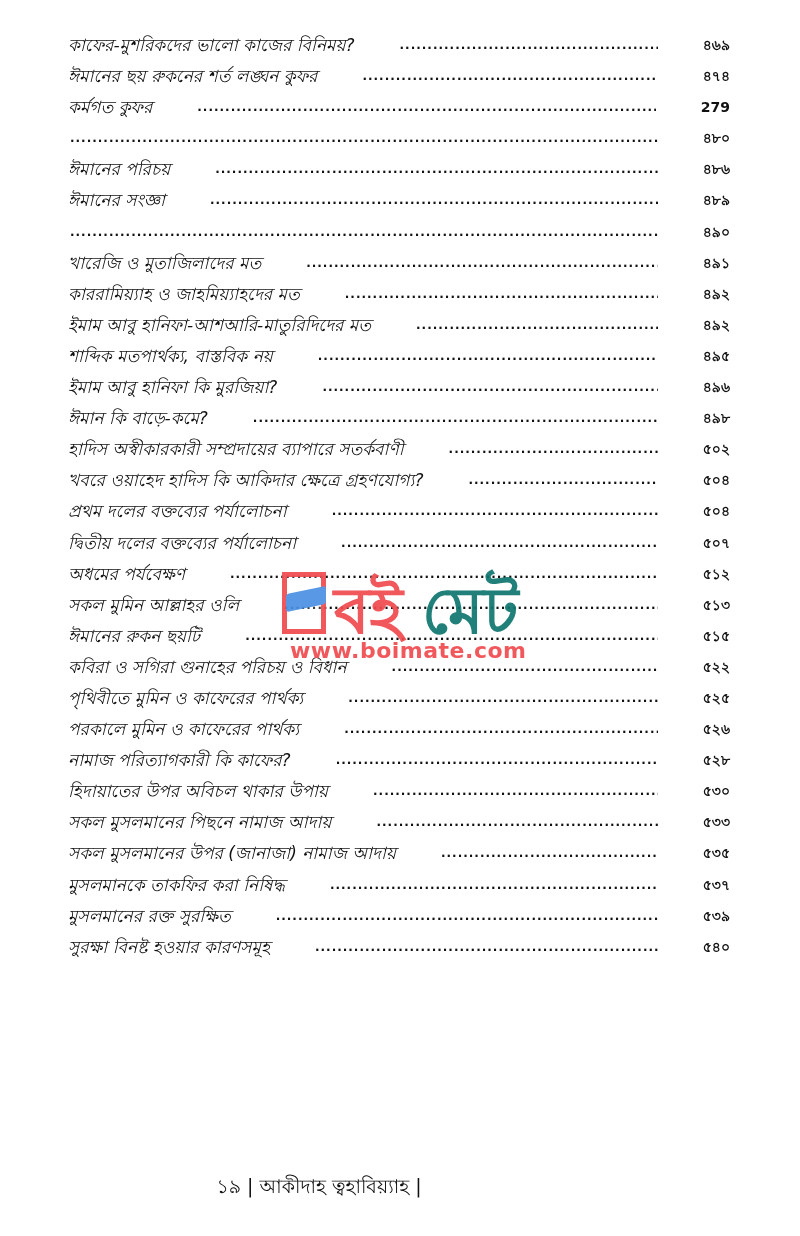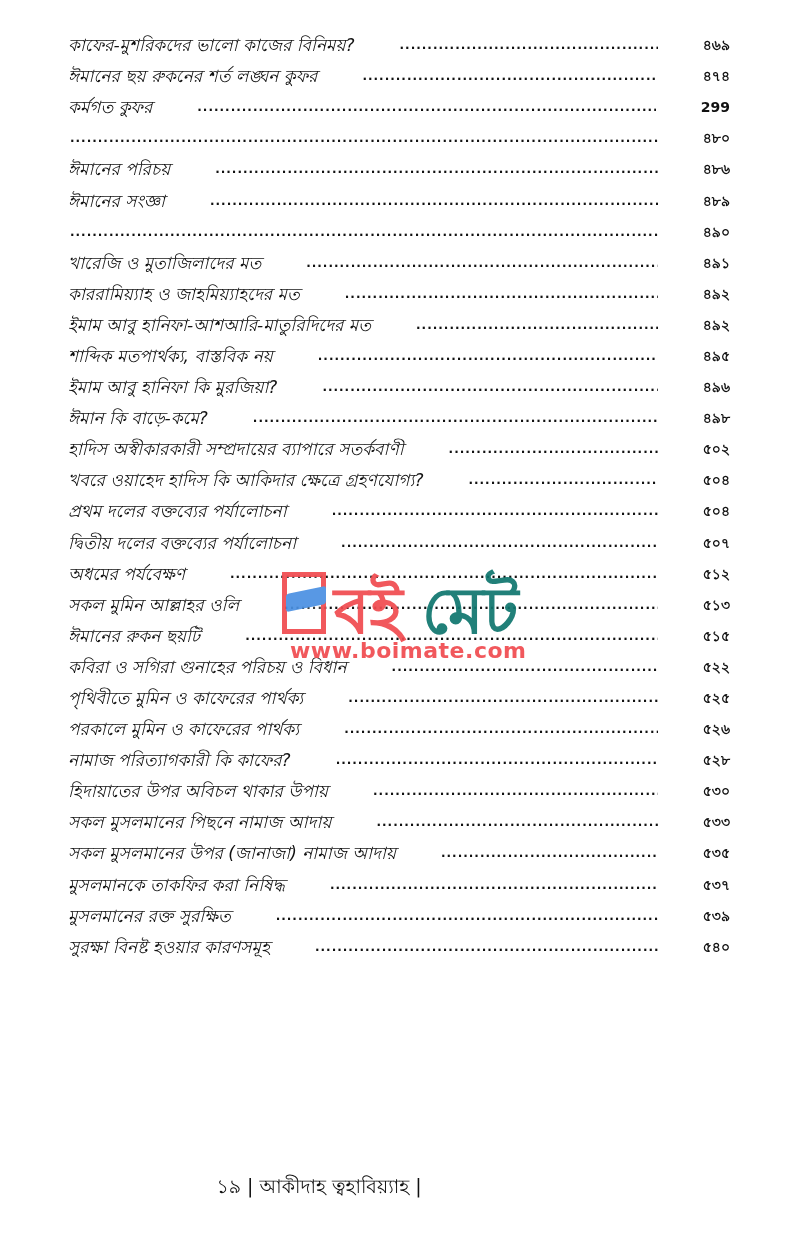--- a/index.html
+++ b/index.html
@@ -1,19 +1,19 @@
 <!DOCTYPE html>
 <html><head>
 <meta charset="utf-8">
 <style>
   html, body { margin: 0; padding: 0; background: #ffffff; }
   body { width: 800px; height: 1236px; position: relative; overflow: hidden;
          font-family: "DejaVu Sans", "Liberation Sans", sans-serif; color: #111111; }
   .toc { position: absolute; left: 68px; top: 30px; width: 662px; }
-  .toc-row { display: flex; align-items: center; height: 31.1px; line-height: 31px;
+  .toc-row { display: flex; align-items: flex-start; height: 31.1px; line-height: 31px;
              font-size: 17px; font-style: italic; white-space: nowrap; gap: 43px; }
   .toc-title { flex: 0 0 auto; }
   .toc-dots { flex: 1 1 auto; overflow: hidden; margin: 0 2px; font-style: normal;
               letter-spacing: 1px; font-weight: bold; font-size: 12px; color: #111; }
   .toc-dots::before { content: "........................................................................................................................................................................................................................................................"; }
   .toc-page { flex: 0 0 auto; font-style: normal; font-weight: bold; font-size: 14px; }
   .footer { position: absolute; top: 1172px; left: 0; width: 644px; text-align: center;
             font-size: 19px; color: #111; }
   .footer .sep { margin: 0 6px; font-weight: normal; }
   .watermark { position: absolute; left: 282px; top: 568px; width: 240px; height: 100px;
@@ -39,21 +39,21 @@
       <span class="toc-page">৪৬৯</span>
     </div>
   <div class="toc-row">
       <span class="toc-title">ঈমানের ছয় রুকনের শর্ত লঙ্ঘন কুফর</span>
       <span class="toc-dots"></span>
       <span class="toc-page">৪৭৪</span>
     </div>
   <div class="toc-row">
       <span class="toc-title">কর্মগত কুফর</span>
       <span class="toc-dots"></span>
-      <span class="toc-page">299</span>
+      <span class="toc-page">279</span>
     </div>
   <div class="toc-row">
       <span class="toc-dots"></span>
       <span class="toc-page">৪৮০</span>
     </div>
   <div class="toc-row">
       <span class="toc-title">ঈমানের পরিচয়</span>
       <span class="toc-dots"></span>
       <span class="toc-page">৪৮৬</span>
     </div>

